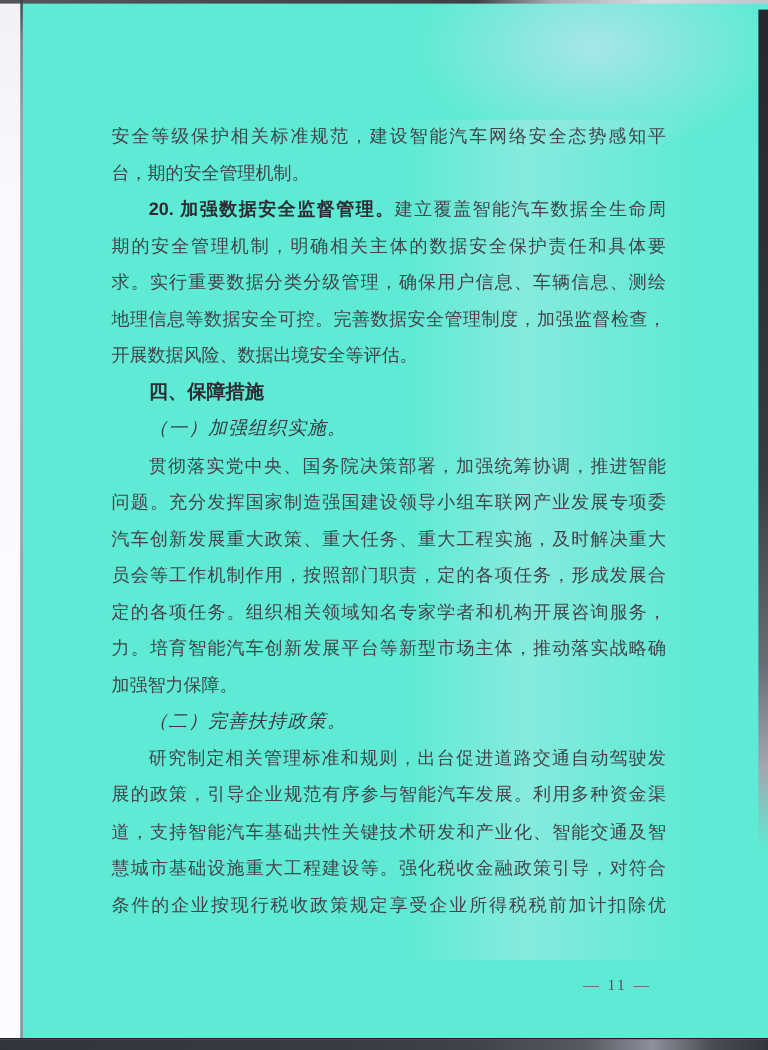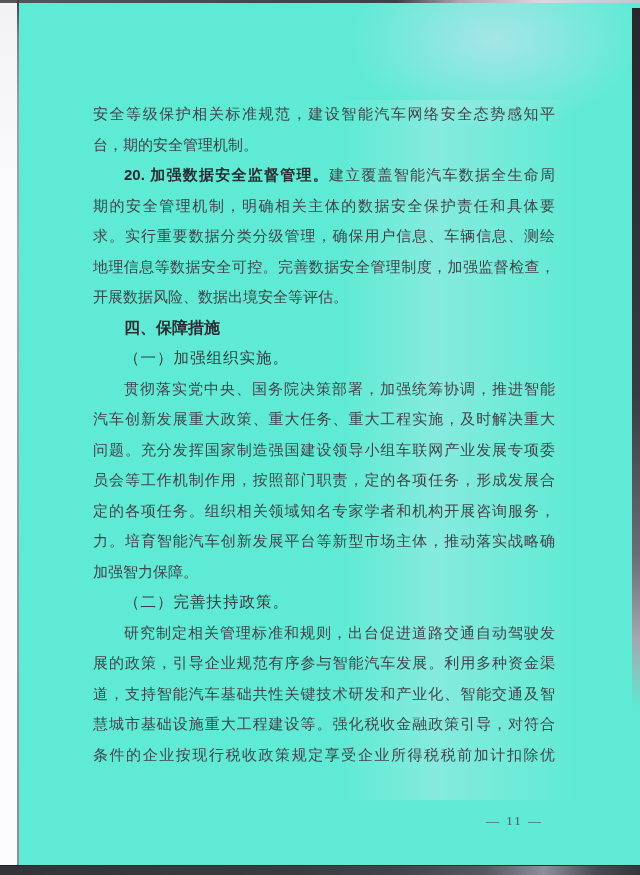--- a/index.html
+++ b/index.html
@@ -105,20 +105,21 @@
     font-weight: 700;
     color: #2c2c32;
   }
   .line.heading {
     font-family: "Liberation Sans", "DejaVu Sans", sans-serif;
     font-weight: 700;
     font-size: 16px;
     color: #2c2c32;
   }
   .line.subheading {
+    font-style: italic;
     font-weight: 600;
     font-size: 15.5px;
     color: #3a3a41;
     letter-spacing: 1px;
   }
   .page-number {
     position: absolute;
     top: 806px;
     right: 97px;
     height: 30px;
@@ -146,22 +147,22 @@
       <div class="line body fill"><span class="seg">安全等级保护相关标准规范，建设智能汽车网络安全态势感知平</span></div>
       <div class="line body"><span class="seg">台，期的安全管理机制。</span></div>
       <div class="line body fill indent"><span class="bold-seg">20. 加强数据安全监督管理。</span><span class="seg">建立覆盖智能汽车数据全生命周</span></div>
       <div class="line body fill"><span class="seg">期的安全管理机制，明确相关主体的数据安全保护责任和具体要</span></div>
       <div class="line body fill"><span class="seg">求。实行重要数据分类分级管理，确保用户信息、车辆信息、测绘</span></div>
       <div class="line body fill"><span class="seg">地理信息等数据安全可控。完善数据安全管理制度，加强监督检查，</span></div>
       <div class="line body"><span class="seg">开展数据风险、数据出境安全等评估。</span></div>
       <div class="line heading indent"><span class="bold-seg">四、保障措施</span></div>
       <div class="line subheading indent"><span class="seg">（一）加强组织实施。</span></div>
       <div class="line body fill indent"><span class="seg">贯彻落实党中央、国务院决策部署，加强统筹协调，推进智能</span></div>
+      <div class="line body fill"><span class="seg">问题。充分发挥国家制造强国建设领导小组车联网产业发展专项委</span></div>
       <div class="line body fill"><span class="seg">汽车创新发展重大政策、重大任务、重大工程实施，及时解决重大</span></div>
-      <div class="line body fill"><span class="seg">问题。充分发挥国家制造强国建设领导小组车联网产业发展专项委</span></div>
       <div class="line body fill"><span class="seg">员会等工作机制作用，按照部门职责，定的各项任务，形成发展合</span></div>
       <div class="line body fill"><span class="seg">定的各项任务。组织相关领域知名专家学者和机构开展咨询服务，</span></div>
       <div class="line body fill"><span class="seg">力。培育智能汽车创新发展平台等新型市场主体，推动落实战略确</span></div>
       <div class="line body"><span class="seg">加强智力保障。</span></div>
       <div class="line subheading indent"><span class="seg">（二）完善扶持政策。</span></div>
       <div class="line body fill indent"><span class="seg">研究制定相关管理标准和规则，出台促进道路交通自动驾驶发</span></div>
       <div class="line body fill"><span class="seg">展的政策，引导企业规范有序参与智能汽车发展。利用多种资金渠</span></div>
       <div class="line body fill"><span class="seg">道，支持智能汽车基础共性关键技术研发和产业化、智能交通及智</span></div>
       <div class="line body fill"><span class="seg">慧城市基础设施重大工程建设等。强化税收金融政策引导，对符合</span></div>
       <div class="line body fill"><span class="seg">条件的企业按现行税收政策规定享受企业所得税税前加计扣除优</span></div>

